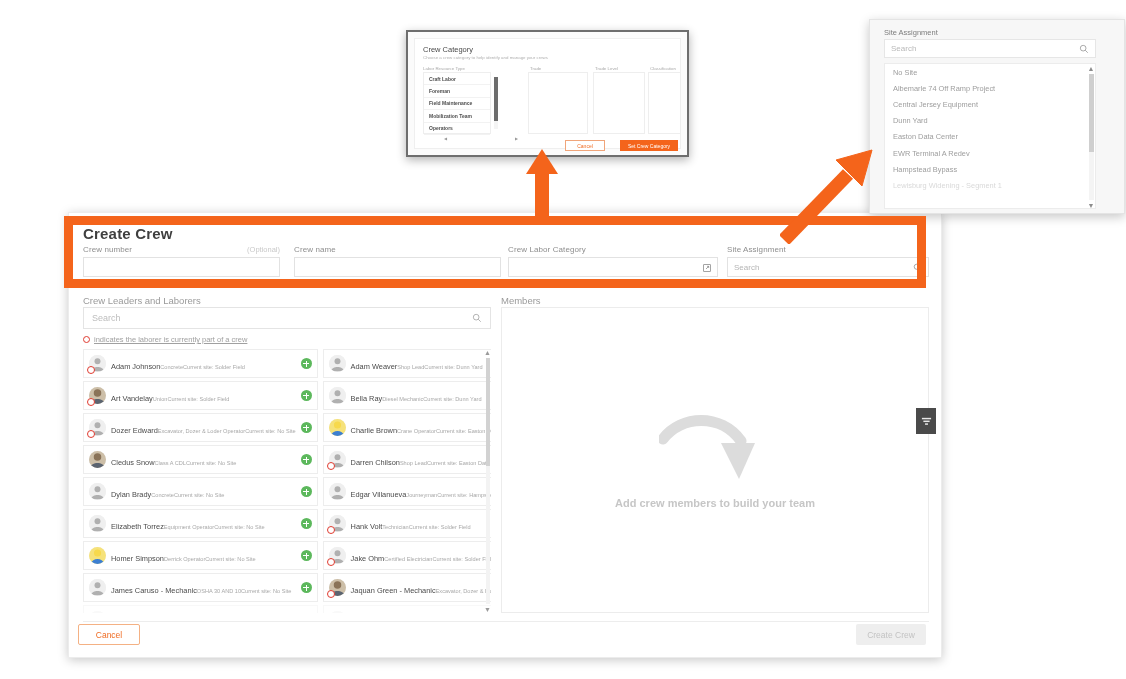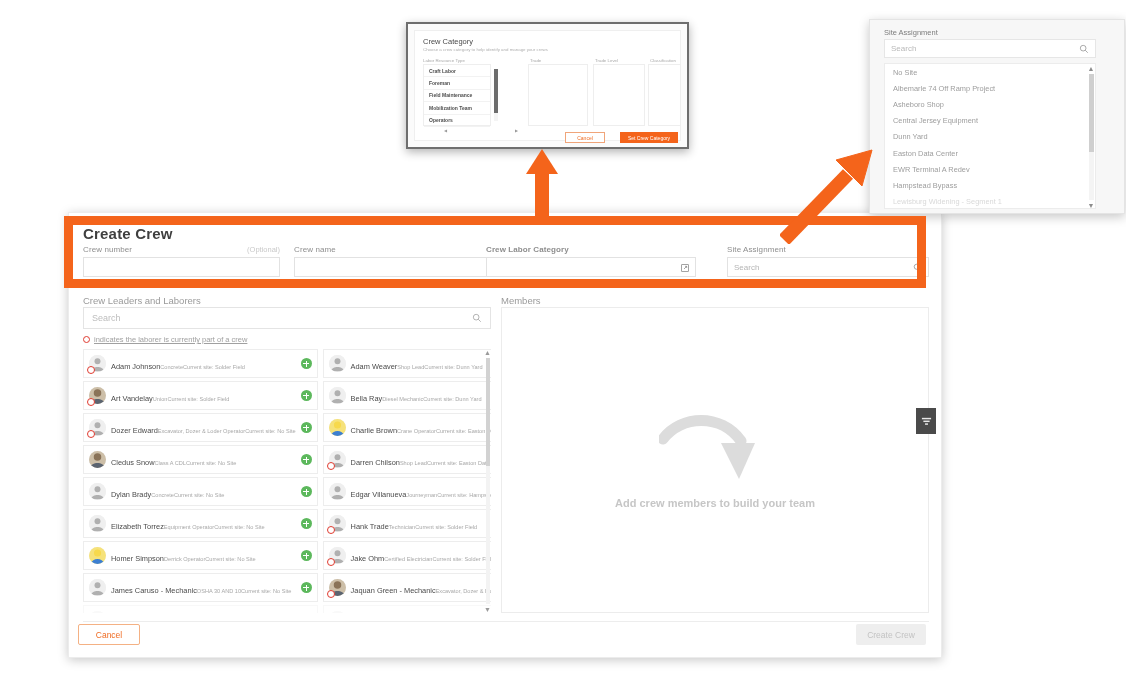--- a/index.html
+++ b/index.html
@@ -130,21 +130,21 @@
   }
   #create-btn {
     position:absolute; left:856px; top:624px; width:70px; height:21px;
     background:#eeeeee; border:none; border-radius:2px;
     display:flex; align-items:center; justify-content:center;
     font-size:8.5px; color:#c3c3c3;
   }
 
   
   #cat-dialog {
-    position:absolute; left:406px; top:22px; width:283px; height:127px;
+    position:absolute; left:406px; top:30px; width:283px; height:127px;
     background:#fbfbfb; border:2px solid #6e6e6e;
     box-shadow:0 3px 9px rgba(0,0,0,.3);
   }
   #cat-inner { position:absolute; left:6px; top:6px; right:6px; bottom:6px; background:#fff; border:1px solid #efefef; }
   #cat-title { position:absolute; left:8px; top:6px; font-size:7.5px; color:#4a4a4a; }
   #cat-sub   { position:absolute; left:8px; top:16px; font-size:4.4px; color:#b0b0b0; }
   .cat-colhead { position:absolute; top:27px; font-size:4.4px; color:#a9a9a9; }
   .cat-panel { position:absolute; top:33px; border:1px solid #eeeeee; background:#fff; height:62px; }
   .cat-item {
     height:12.4px; display:flex; align-items:center; padding-left:5px;
@@ -217,21 +217,21 @@
 
       <div class="form-col" style="left:211px; width:207px;">
         <div class="lbl-line">
           <span class="label">Crew name</span>
         </div>
         <div class="field-box" style="margin-top:3px;">
           <span class="ph"></span>
         </div>
       </div>
 
-      <div class="form-col" style="left:403px; width:210px;font-weight:bold;">
+      <div class="form-col" style="left:425px; width:210px;">
         <div class="lbl-line">
           <span class="label">Crew Labor Category</span>
         </div>
         <div class="field-box" style="margin-top:3px; justify-content:space-between;">
           <span class="ph"></span>
           <span class="icon-sq">
             <svg width="8" height="8" viewBox="0 0 12 12">
               <rect x="1" y="1" width="10" height="10" fill="none" stroke="#777" stroke-width="1"></rect>
               <path d="M4.5 7.5 L8.5 3.5 M6 3.5 H8.5 V6" fill="none" stroke="#777" stroke-width="1"></path>
             </svg>
@@ -399,21 +399,21 @@
             </div>
             <div class="person" style="">
               <span class="avatar-wrap">
                 <span class="avatar"><svg viewBox="0 0 20 20" width="17" height="17">
                     <rect width="20" height="20" fill="#efefef"></rect>
                     <circle cx="10" cy="7.3" r="3.5" fill="#b0b0b0"></circle>
                     <path d="M2.5 19 C3.6 12.6 16.4 12.6 17.5 19 Z" fill="#b0b0b0"></path>
                   </svg></span>
                 <span class="crew-dot"></span>
               </span>
-              <span class="p-txt"><span class="p-name">Hank Trade</span><span class="p-role">Technician</span><span class="p-site">Current site: Solder Field</span></span>
+              <span class="p-txt"><span class="p-name">Hank Volt</span><span class="p-role">Technician</span><span class="p-site">Current site: Solder Field</span></span>
             </div>
             <div class="person" style="">
               <span class="avatar-wrap">
                 <span class="avatar"><svg viewBox="0 0 20 20" width="17" height="17">
                     <rect width="20" height="20" fill="#f6e27a"></rect>
                     <circle cx="10" cy="7" r="4.2" fill="#f7d94c"></circle>
                     <path d="M2 20 C4 12 16 12 18 20 Z" fill="#3d7fd1"></path>
                   </svg></span>
               </span>
               <span class="p-txt"><span class="p-name">Homer Simpson</span><span class="p-role">Derrick Operator</span><span class="p-site">Current site: No Site</span></span>
@@ -552,21 +552,20 @@
         <svg width="10" height="10" viewBox="0 0 12 12">
           <circle cx="5" cy="5" r="3.4" fill="none" stroke="#9a9a9a" stroke-width="1"></circle>
           <path d="M7.5 7.5 L10.5 10.5" stroke="#9a9a9a" stroke-width="1" fill="none"></path>
         </svg>
       </span>
     </div>
     <div id="site-list">
       <div id="site-list-inner">
           <div class="site-item">No Site</div>
           <div class="site-item">Albemarle 74 Off Ramp Project</div>
-          <div class="site-item">Asheboro Shop</div>
           <div class="site-item">Central Jersey Equipment</div>
           <div class="site-item">Dunn Yard</div>
           <div class="site-item">Easton Data Center</div>
           <div class="site-item">EWR Terminal A Redev</div>
           <div class="site-item">Hampstead Bypass</div>
           <div class="site-item" style="opacity: 0.4; text-align: center;">Lewisburg Widening - Segment 1</div>
         </div>
       <div id="site-vscroll">
         <div class="ar up">▲</div>
         <div class="t"></div>

